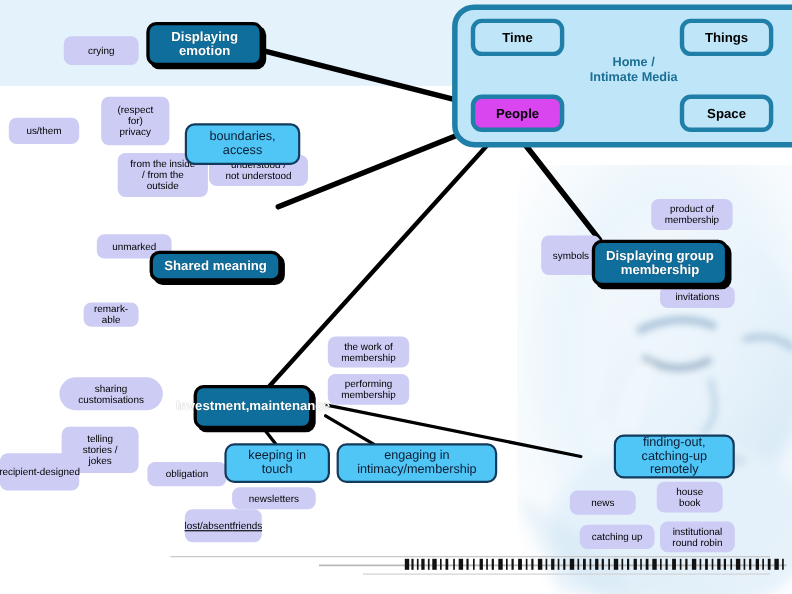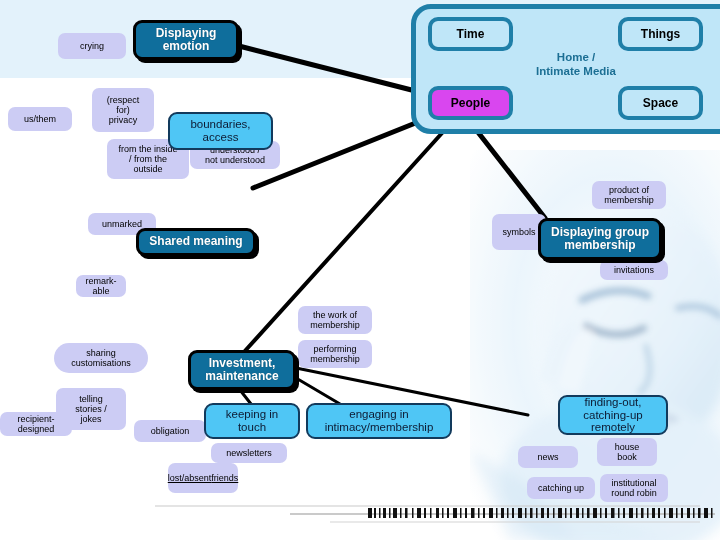--- a/index.html
+++ b/index.html
@@ -281,21 +281,21 @@
     <span>sharing</span>
     <span>customisations</span>
   </div>
 
   <div class="node chip" style="left:56px;top:388px;width:70px;height:42px;flex-direction:column;">
     <span>telling</span>
     <span>stories /</span>
     <span>jokes</span>
   </div>
 
-  <div class="node chip" style="left:0px;top:412px;width:72px;height:24px;flex-direction:column;">
+  <div class="node chip" style="left:0px;top:412px;width:72px;height:34px;flex-direction:row;">
     <span>recipient-</span>
     <span>designed</span>
   </div>
 
   <div class="node chip" style="left:134px;top:420px;width:72px;height:22px;">
     <span>obligation</span>
   </div>
 
   <div class="node chip" style="left:211px;top:443px;width:76px;height:20px;">
     <span>newsletters</span>
@@ -352,18 +352,18 @@
 
   <div class="node dk" style="left:136px;top:180px;width:120px;height:28px;margin-top:48px;">
     <span>Shared meaning</span>
   </div>
 
   <div class="node dk" style="left:538px;top:218px;width:124px;height:42px;flex-direction:column;">
     <span>Displaying group</span>
     <span>membership</span>
   </div>
 
-  <div class="node dk" style="left:188px;top:350px;width:108px;height:40px;flex-direction:column;">
+  <div class="node dk" style="left:176px;top:350px;width:108px;height:40px;flex-direction:row;">
     <span>Investment,</span>
     <span>maintenance</span>
   </div>
 
 </div>
 
 </body></html>

